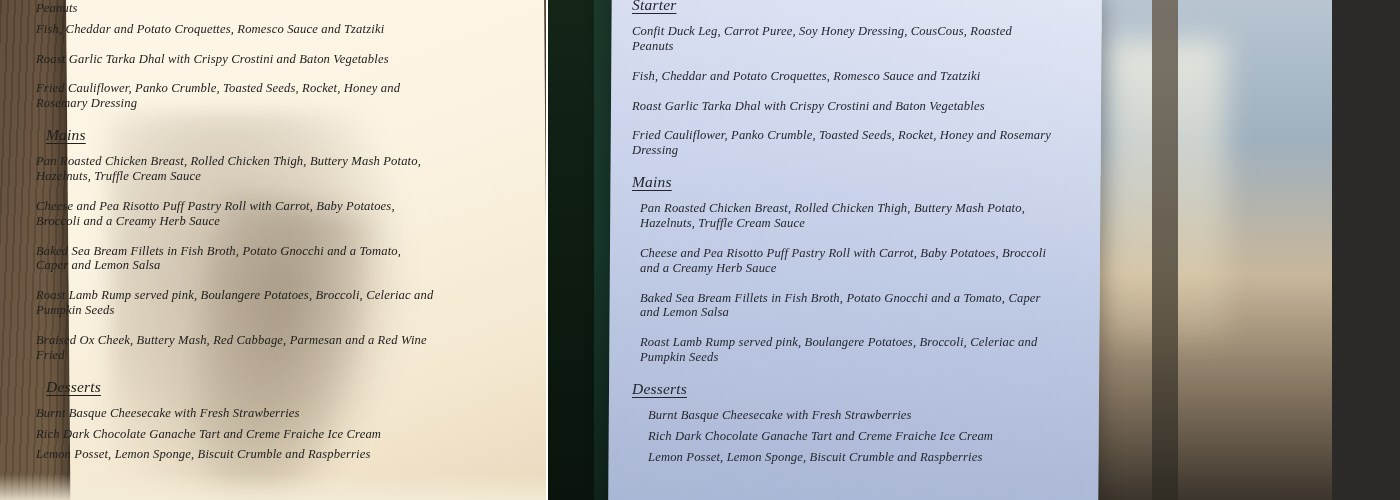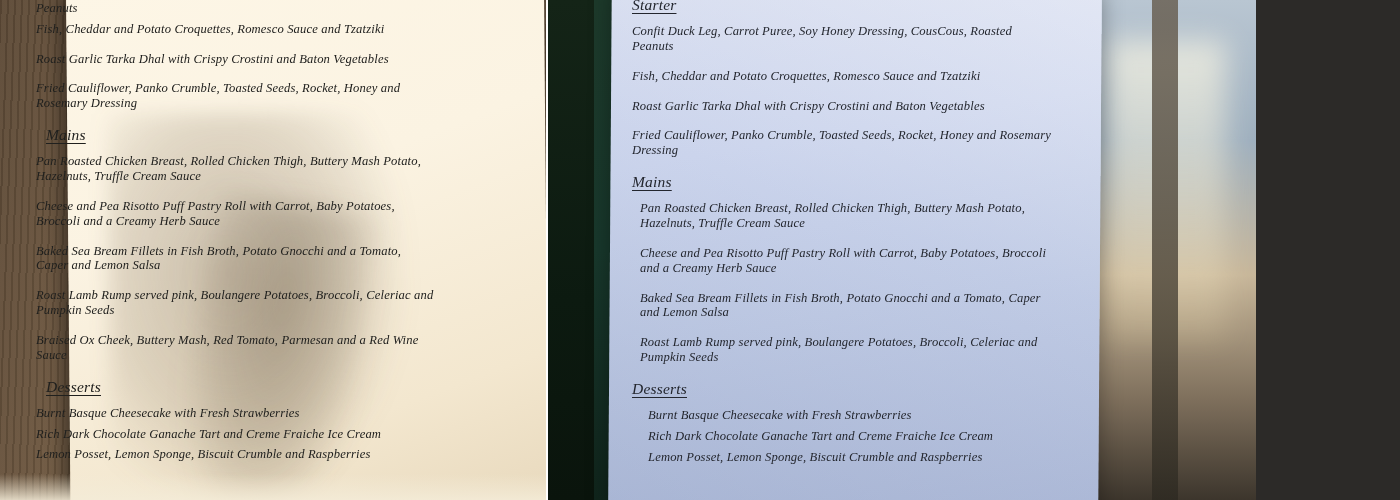--- a/index.html
+++ b/index.html
@@ -67,21 +67,21 @@
     position: absolute;
     left: 36px; top: -14px;
     width: 400px;
     color: #20201e;
   }
 
   
   .photo-right {
     position: absolute;
     left: 548px; top: 0;
-    width: 708px; height: 500px;
+    width: 784px; height: 500px;
     overflow: hidden;
     background: #15803d;
   }
   .bg-dark {
     position: absolute;
     left: 0; top: 0; width: 70px; height: 500px;
     background: linear-gradient(180deg, #142417 0%, #0c1a10 60%, #0a140c 100%);
   }
   .bg-green {
     position: absolute;
@@ -180,21 +180,21 @@
       <div class="item tight">Confit Duck Leg, Carrot Puree, Soy Honey Dressing, CousCous, Roasted Peanuts</div>
       <div class="item">Fish, Cheddar and Potato Croquettes, Romesco Sauce and Tzatziki</div>
       <div class="item">Roast Garlic Tarka Dhal with Crispy Crostini and Baton Vegetables</div>
       <div class="item">Fried Cauliflower, Panko Crumble, Toasted Seeds, Rocket, Honey and Rosemary Dressing</div>
 
       <div class="section-head">Mains</div>
       <div class="item">Pan Roasted Chicken Breast, Rolled Chicken Thigh, Buttery Mash Potato, Hazelnuts, Truffle Cream Sauce</div>
       <div class="item">Cheese and Pea Risotto Puff Pastry Roll with Carrot, Baby Potatoes, Broccoli and a Creamy Herb Sauce</div>
       <div class="item">Baked Sea Bream Fillets in Fish Broth, Potato Gnocchi and a Tomato, Caper and Lemon Salsa</div>
       <div class="item">Roast Lamb Rump served pink, Boulangere Potatoes, Broccoli, Celeriac and Pumpkin Seeds</div>
-      <div class="item">Braised Ox Cheek, Buttery Mash, Red Tomato, Parmesan and a Red Wine Sauce</div>
+      <div class="item">Braised Ox Cheek, Buttery Mash, Red Cabbage, Parmesan and a Red Wine Fried</div>
 
       <div class="section-head">Desserts</div>
       <div class="item tight">Burnt Basque Cheesecake with Fresh Strawberries</div>
       <div class="item tight">Rich Dark Chocolate Ganache Tart and Creme Fraiche Ice Cream</div>
       <div class="item tight">Lemon Posset, Lemon Sponge, Biscuit Crumble and Raspberries</div>
     </div>
 
     <div class="fade-bottom-left"></div>
   </div>
 

